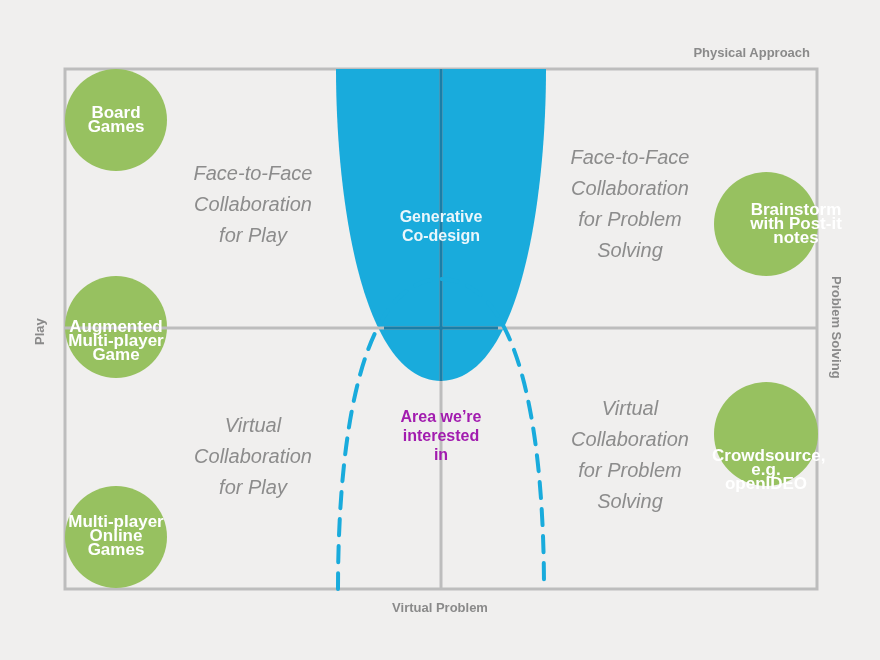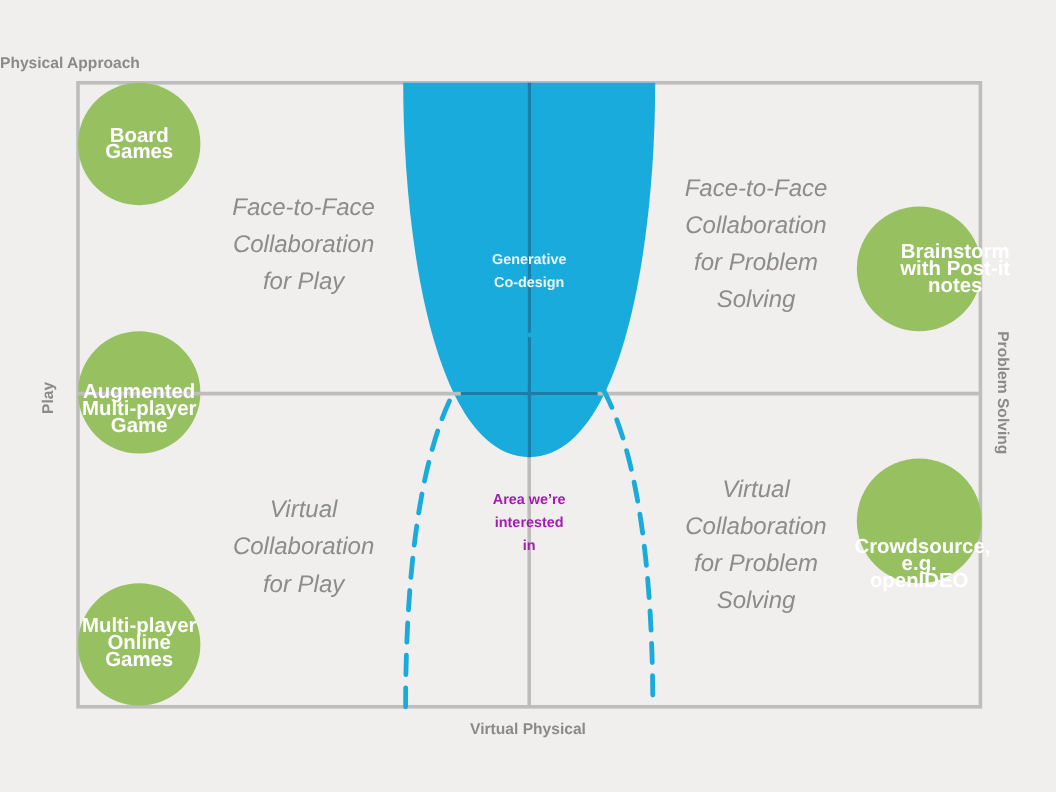--- a/index.html
+++ b/index.html
@@ -2,21 +2,21 @@
 <html><head>
 <meta charset="utf-8">
 <style>
   html, body { margin:0; padding:0; }
   body { width:880px; height:660px; background:#f0efee; position:relative; overflow:hidden;
          font-family:"Liberation Sans", sans-serif; }
   svg#diagram { position:absolute; left:0; top:0; }
   .axis-label { position:absolute; color:#8a8a8a; font-weight:bold; font-size:13px; white-space:nowrap; }
   .quad { position:absolute; color:#8c8c8c; font-style:italic; font-size:20px; line-height:31px; text-align:center; width:200px; }
   .circle-label { position:absolute; color:#ffffff; font-weight:bold; font-size:17px; line-height:14px; text-align:center; width:96px; }
-  .blue-label { position:absolute; font-weight:bold; font-size:12px; line-height:19px; text-align:center; width:110px; }
+  .blue-label { position:absolute; font-weight:bold; font-size:16px; line-height:19px; text-align:center; width:110px; }
   .line { display:block; }
 </style>
 </head>
 <body>
 
 <svg id="diagram" width="880" height="660">
 
   <rect x="65" y="69" width="752" height="520" fill="none" stroke="#bdbdbd" stroke-width="3"></rect>
 
   <circle cx="116" cy="120" r="51" fill="#97c160"></circle>
@@ -29,22 +29,22 @@
 
   <line x1="65" y1="328" x2="817" y2="328" stroke="#bdbdbd" stroke-width="3"></line>
   <line x1="441" y1="69" x2="441" y2="589" stroke="#bdbdbd" stroke-width="3"></line>
 
   <line x1="441" y1="69" x2="441" y2="381" stroke="#1a7ea8" stroke-width="3"></line>
   <line x1="384" y1="328" x2="498" y2="328" stroke="#1a7ea8" stroke-width="3"></line>
 
   <path d="M338 589 C 338 480, 350 280, 441 279 C 532 280, 544 480, 544 589" fill="none" stroke="#19abdc" stroke-width="4" stroke-dasharray="16,11" stroke-linecap="round"></path>
 </svg>
 
-<div class="axis-label" style="left:0;width:810px;text-align:left;top:45px;">Physical Approach</div>
-<div class="axis-label" style="left:0;width:880px;text-align:center;top:600px;">Virtual Physical</div>
+<div class="axis-label" style="left:0;width:810px;text-align:right;top:45px;">Physical Approach</div>
+<div class="axis-label" style="left:0;width:880px;text-align:center;top:600px;">Virtual Problem</div>
 <div class="axis-label" style="left:32px;top:322px;transform:rotate(-90deg);transform-origin:left top;top:345px;">Play</div>
 <div class="axis-label" style="left:842px;top:276px;transform:rotate(90deg);transform-origin:left top;left:844px;">Problem Solving</div>
 
 <div class="quad" style="left:153px;top:158px;">
   <span class="line">Face-to-Face</span>
   <span class="line">Collaboration</span>
   <span class="line">for Play</span>
 </div>
 <div class="quad" style="left:530px;top:142px;">
   <span class="line">Face-to-Face</span>

